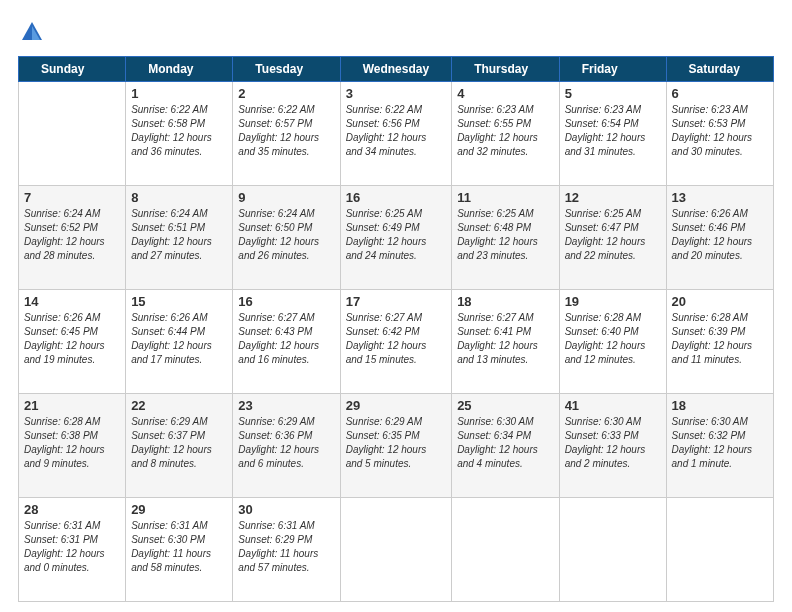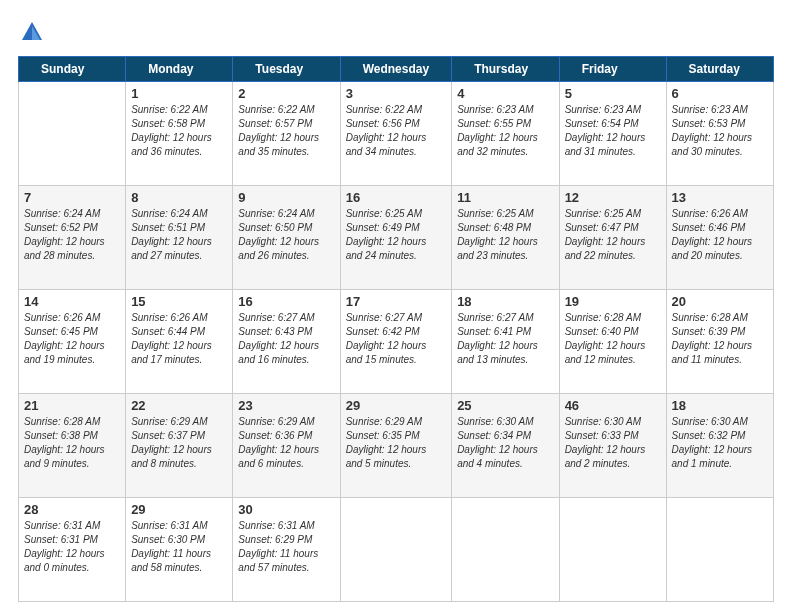--- a/index.html
+++ b/index.html
@@ -320,21 +320,21 @@
 and 5 minutes.</div>
           </td>
           <td>
             <span class="day-num">25</span>
             <div class="day-info" style="white-space: pre-line;">Sunrise: 6:30 AM
 Sunset: 6:34 PM
 Daylight: 12 hours
 and 4 minutes.</div>
           </td>
           <td>
-            <span class="day-num">46</span>
+            <span class="day-num">41</span>
             <div class="day-info" style="white-space: pre-line;">Sunrise: 6:30 AM
 Sunset: 6:33 PM
 Daylight: 12 hours
 and 2 minutes.</div>
           </td>
           <td>
             <span class="day-num">18</span>
             <div class="day-info" style="white-space: pre-line;">Sunrise: 6:30 AM
 Sunset: 6:32 PM
 Daylight: 12 hours

